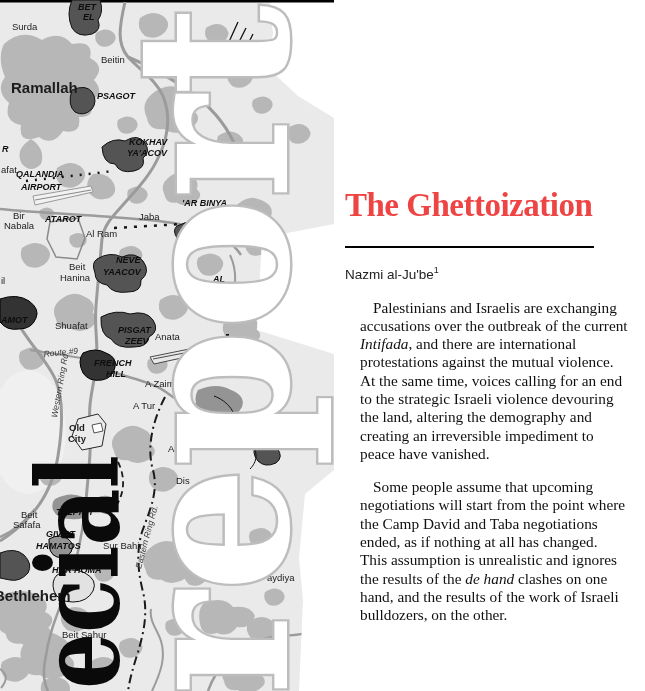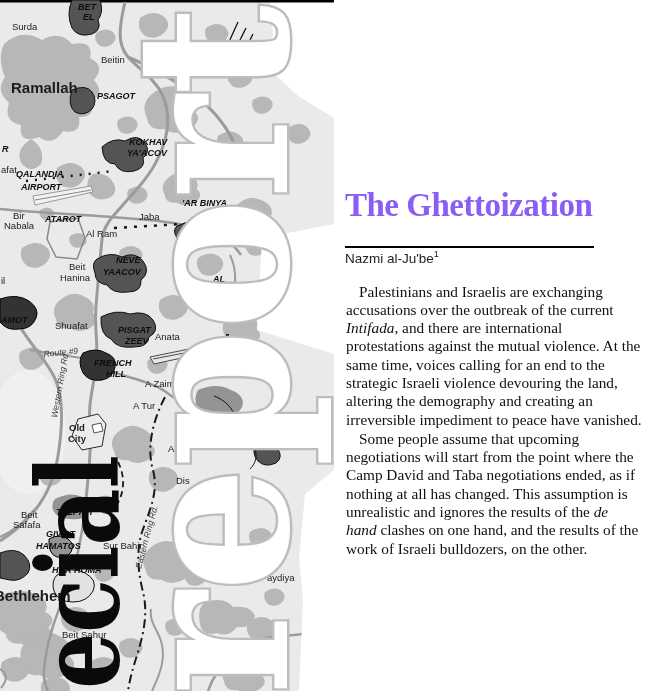--- a/index.html
+++ b/index.html
@@ -26,30 +26,30 @@
     fill:#ffffff;stroke:#bdbdbd;stroke-width:5;paint-order:stroke;
   }
   #word-special{
     font-family:"DejaVu Serif",serif;font-weight:bold;font-size:112px;
     fill:#0a0a0a;
   }
   
   .article{position:absolute;left:345px;top:184px;width:298px;color:#0d0d0d;}
   .title div{
     font-size:33px;font-weight:bold;line-height:43px;letter-spacing:-0.5px;
-    font-family:"Liberation Serif",serif;color:#8b5cf6;
+    font-family:"Liberation Serif",serif;color:#ef4444;
   }
   .rule{width:249px;height:2px;background:#000;margin-top:19px;}
   .author{
     font-family:"Liberation Sans",sans-serif;font-size:13.5px;color:#222;
-    margin-top:1px;
+    margin-top:17px;
   }
   .author sup{font-size:9px;}
   .bodytext{margin-top:17px;font-size:15.3px;line-height:18.3px;color:#101010;}
-  .bodytext p{margin:1px;text-indent:13px;}
+  .bodytext p{margin:15px;text-indent:13px;}
 </style>
 </head>
 <body>
 
 <div class="map-wrap">
 <svg width="352" height="691" viewBox="0 0 352 691">
   <defs>
     <path id="bA" d="M0,0 q13,-9 23,-2 q9,7 2,16 q-9,9 -20,4 q-9,-8 -5,-18 Z"></path>
     <path id="bB" d="M0,0 q16,-13 31,-4 q15,7 10,20 q11,9 -2,18 q-15,9 -27,1 q-15,2 -17,-11 q-7,-14 5,-24 Z"></path>
     <path id="bC" d="M0,0 q20,-6 28,5 q18,-2 22,9 q-4,13 -18,11 q-8,11 -20,6 q-15,4 -17,-9 q-3,-16 5,-22 Z"></path>

